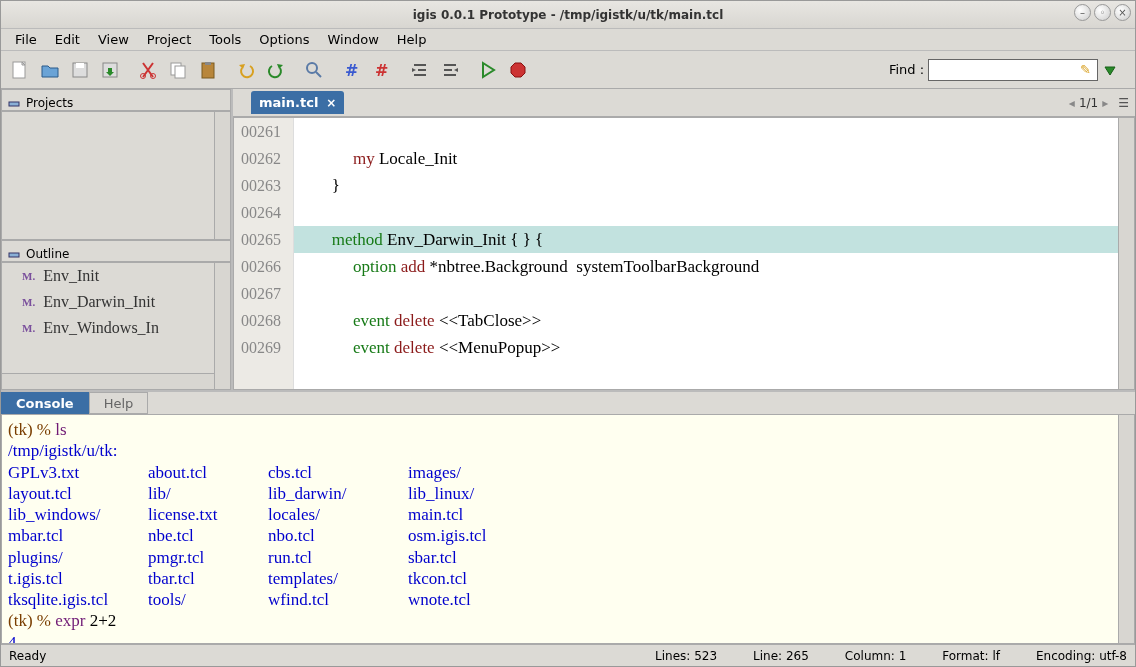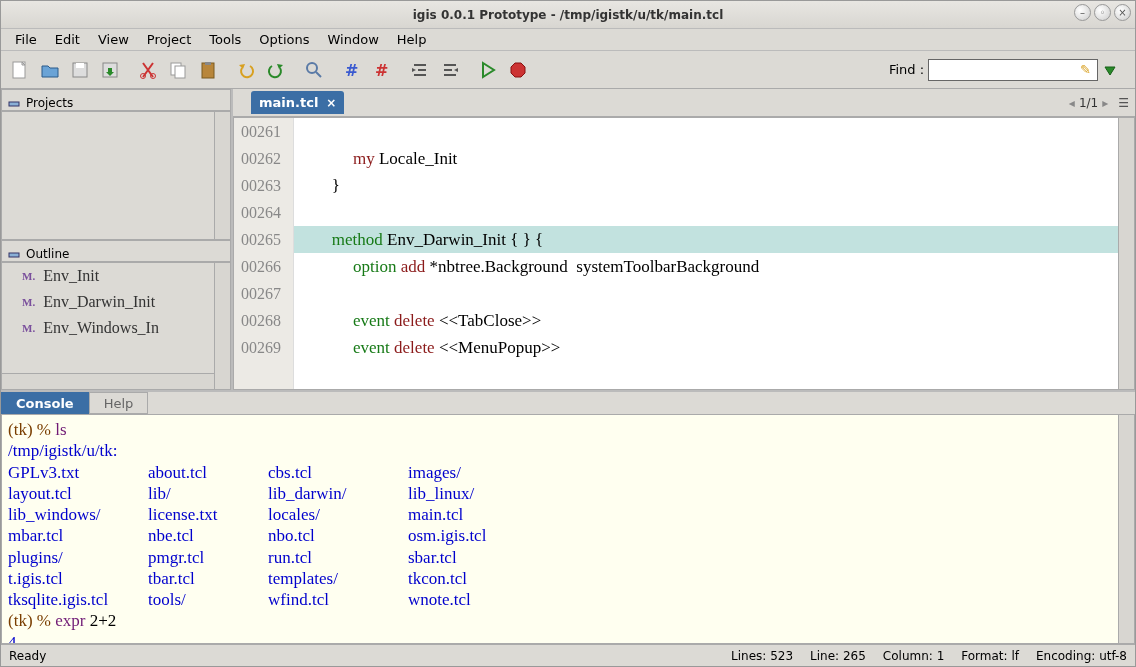--- a/index.html
+++ b/index.html
@@ -43,21 +43,21 @@
 .btab { padding:3px 14px; font-size:13px; border:1px solid #aaa; background:#dcdad5; color:#666; }
 .btab.active { background:#3b6ea5; color:#fff; font-weight:bold; border-color:#3b6ea5; }
 .console { height:230px; background:#fffff0; border:1px solid #aaa; font-family:Georgia,serif; font-size:17px; padding:4px 6px; overflow:hidden; position:relative; line-height:1.25; }
 .c-prompt { color:#7a3e00;text-align:right; }
 .c-cmd { color:#701a75; }
 .c-path { color:#0000cd; }
 .c-file { color:#0000cd; }
 .c-out { color:#0000cd; }
 .ls-grid { display:grid; grid-template-columns:140px 120px 140px 130px; }
 .statusbar { height:22px; display:flex; align-items:center; background:#dcdad5; border-top:1px solid #aaa; font-size:12px; padding:0 8px; gap:30px; }
-.statusbar .right-items { margin-left:auto; display:flex; gap:17px; }
+.statusbar .right-items { margin-left:auto; display:flex; gap:36px; }
 svg { display:block; }
 </style>
 </head>
 <body>
 
 <div class="window">
 
   <div class="titlebar">
     <span class="title">igis 0.0.1 Prototype - /tmp/igistk/u/tk/main.tcl</span>
     <div class="win-btns">

